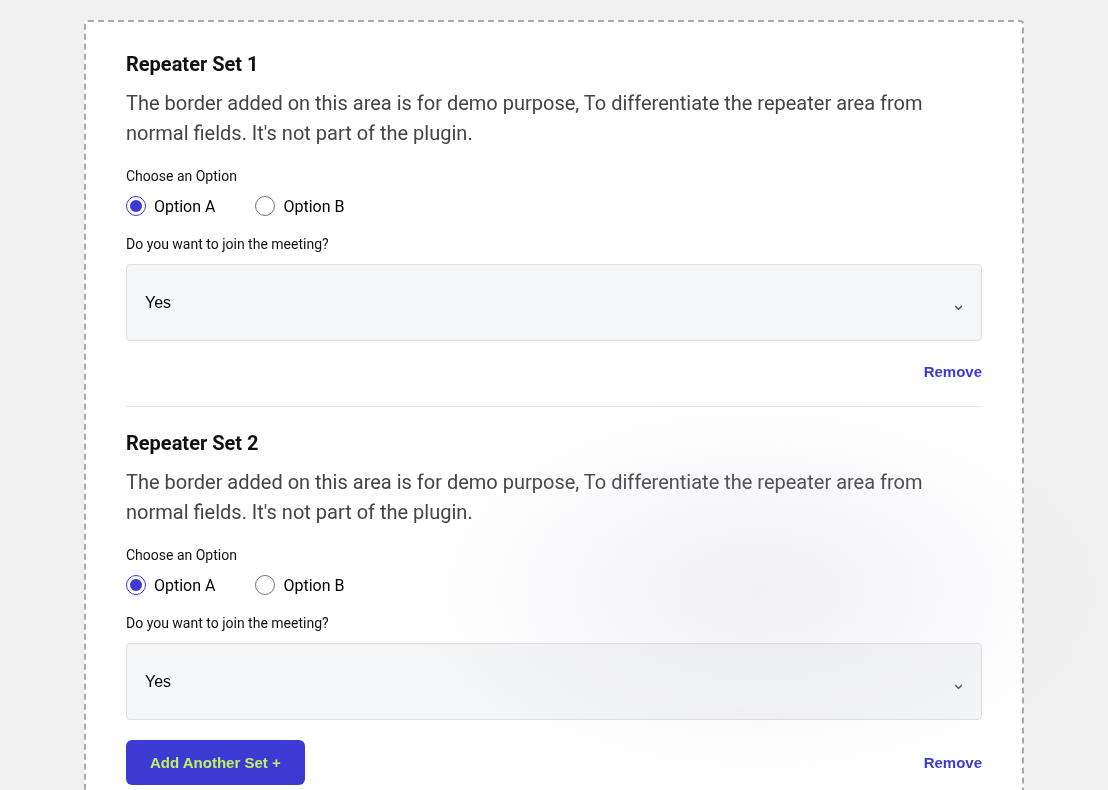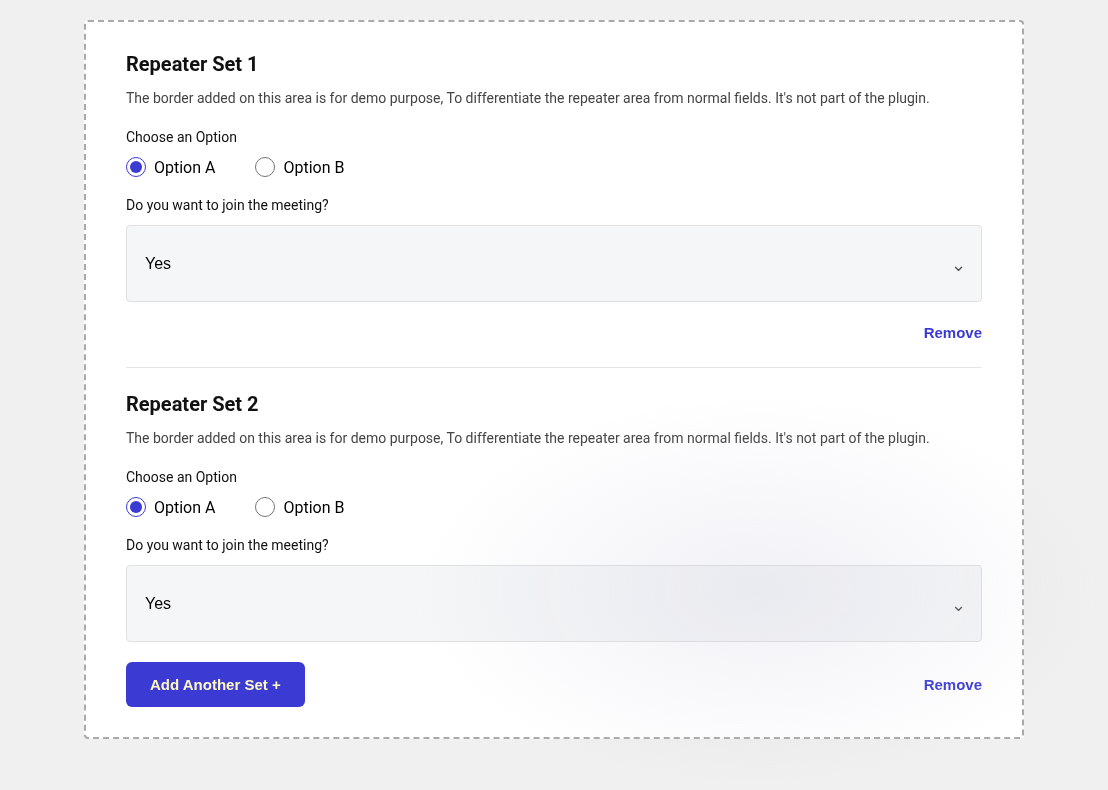--- a/index.html
+++ b/index.html
@@ -32,21 +32,21 @@
     }
 
     .set-title {
       font-size: 20px;
       font-weight: 700;
       color: #111;
       margin-bottom: 12px;
     }
 
     .set-description {
-      font-size: 14px;
+      font-size: 20px;
       color: #444;
       margin-bottom: 20px;
       line-height: 1.5;
     }
 
     .field-label {
       font-size: 14px;
       font-weight: 400;
       color: #111;
       margin-bottom: 12px;
@@ -123,21 +123,21 @@
 
     .bottom-bar {
       display: flex;
       justify-content: space-between;
       align-items: center;
       margin-top: 10px;
     }
 
     .add-another-btn {
       background: #3b3bd4;
-      color: #fef9c3;
+      color: #bef264;
       border: none;
       border-radius: 6px;
       padding: 14px 24px;
       font-size: 15px;
       font-weight: 600;
       cursor: pointer;
     }
 
     .remove-bottom-btn {
       background: none;

